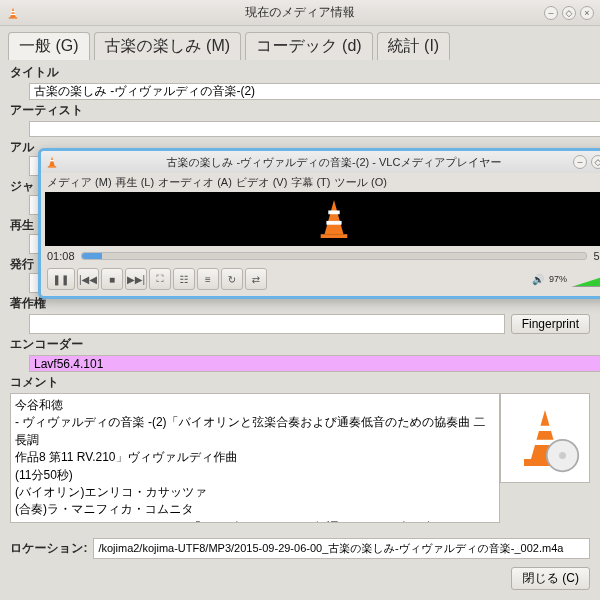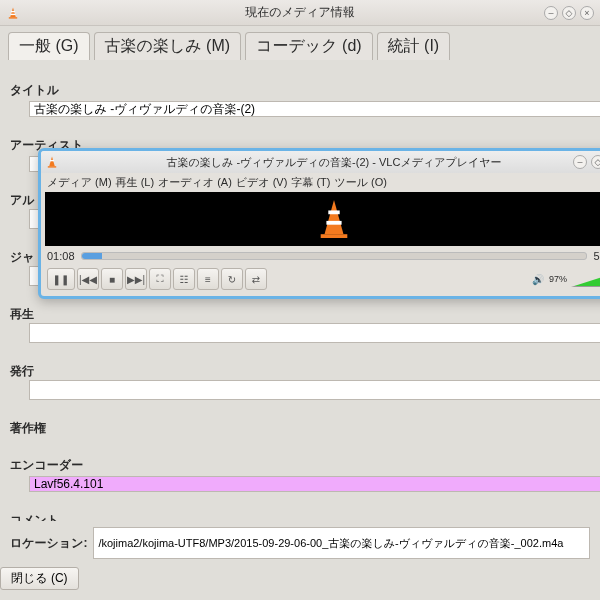--- a/index.html
+++ b/index.html
@@ -7,36 +7,36 @@
 .window { width: 600px; height: 600px; background: #e0ded9; display: flex; flex-direction: column; }
 .titlebar { height: 26px; background: linear-gradient(#ece9e6,#ddd9d4); display: flex; align-items: center; padding: 0 6px; border-bottom: 1px solid #c8c4bf; position: relative; }
 .titlebar .cone { width: 14px; height: 14px; margin-right: 6px; }
 .titlebar-title { font-size: 12px; position: absolute; left: 50%; transform: translateX(-50%); }
 .winbtns { margin-left: auto; display: flex; gap: 4px; }
 .winbtn { width: 14px; height: 14px; border: 1px solid #aaa; border-radius: 50%; background: #f3f1ee; font-size: 9px; line-height: 12px; text-align: center; color: #666; }
 .tabs { display: flex; gap: 4px; padding: 6px 8px 0 8px; }
 .tab { padding: 3px 10px; border: 1px solid #b8b4ae; border-bottom: none; border-radius: 4px 4px 0 0; background: #e6e3df; font-size: 16px; }
 .tab.active { background: #f2f0ec; }
 .content { flex: 1; padding: 4px 10px 6px 10px; display: flex; flex-direction: column; gap: 2px; overflow: hidden; }
-.field-label { font-weight: bold; font-size: 12px; margin-top: 18px; }
+.field-label { font-weight: bold; font-size: 12px; margin-top: 0; }
 .field-input { width: 100%; height: 20px; border: 1px solid #bdb8b1; background: #fff; padding: 0 4px; font-size: 12px; margin-left: 19px; }
 .row { display: flex; gap: 8px; }
 .row .col { flex: 1; }
 .fingerprint-row { display: flex; align-items: center; gap: 6px; }
 .fingerprint-row .field-input { flex: 1; }
 .btn { padding: 2px 10px; background: linear-gradient(#f7f5f2,#e4e1dc); border: 1px solid #b4afa8; border-radius: 3px; font-size: 12px; }
 .comment-area { display: flex; }
 .comment-box { flex: 1; position: relative; }
 .comment-text { width: 100%; height: 130px; border: 1px solid #bdb8b1; background: #fff; padding: 3px 4px; font-size: 12px; resize: none; overflow-y: scroll; line-height: 1.45; }
 .cover { width: 90px; height: 90px; background: #fff; border: 1px solid #bdb8b1; display: flex; align-items: center; justify-content: center; position: relative; }
 .cone-svg { display: block; }
 .footer { padding: 6px 10px 8px 10px; display: flex; align-items: center; gap: 6px; }
 .footer-label { font-weight: bold; }
-.footer-input { flex: 1; height: 32px; border: 1px solid #bdb8b1; background: #fff; padding: 0 4px; font-size: 11px; }
-.footer-right { display: flex; justify-content: flex-start; padding: 0 10px 10px 0; }
+.footer-input { flex: 1; height: 21px; border: 1px solid #bdb8b1; background: #fff; padding: 0 4px; font-size: 11px; }
+.footer-right { display: flex; justify-content: flex-end; padding: 0 10px 10px 0; }
 
 
 .player { position: absolute; left: 38px; top: 148px; width: 592px; background: #e4e1dc; border: 3px solid #6ab3e6; border-radius: 6px; box-shadow: 0 3px 12px rgba(0,0,0,0.25); }
 .player-titlebar { height: 22px; display: flex; align-items: center; padding: 0 4px; background: linear-gradient(#eee,#ddd); border-radius: 3px 3px 0 0; position: relative; }
 .player-title { font-size: 11px; position: absolute; left: 50%; transform: translateX(-50%); white-space: nowrap; }
 .player-menu { display: flex; gap: 4px; padding: 2px 6px; font-size: 11px; }
 .video-area { height: 54px; background: #000; margin: 0 4px; display: flex; align-items: center; justify-content: center; }
 .timebar { display: flex; align-items: center; padding: 4px 6px; gap: 6px; font-size: 11px; }
 .timebar .slider { flex: 1; height: 8px; background: #d4d0ca; border: 1px solid #bbb; border-radius: 3px; position: relative; }
 .slider .prog { position: absolute; left: 0; top: 0; bottom: 0; width: 4%; background: #5a9fe0; border-radius: 3px 0 0 3px; }
@@ -104,20 +104,24 @@
       </div>
     </div>
     <div class="row">
       <div class="col">
         <div class="field-label">発行</div>
         <input class="field-input" style="">
       </div>
     </div>
 
     <div class="field-label">著作権</div>
+    <div class="fingerprint-row">
+      <input class="field-input" style="">
+      <button class="btn">Fingerprint</button>
+    </div>
 
     <div class="field-label">エンコーダー</div>
     <input class="field-input enc-input" value="Lavf56.4.101" style="">
 
     <div class="field-label">コメント</div>
     <div class="comment-area">
       <div class="comment-box">
         <textarea class="comment-text" style="">今谷和徳
 - ヴィヴァルディの音楽 -(2)「バイオリンと弦楽合奏および通奏低音のための協奏曲 二長調
 作品8 第11 RV.210」ヴィヴァルディ作曲

